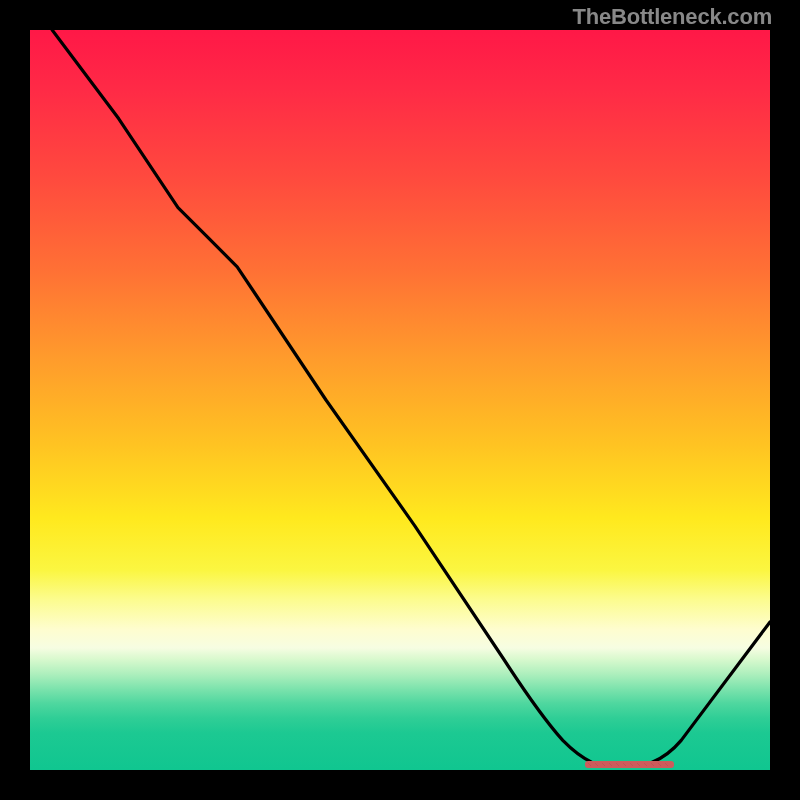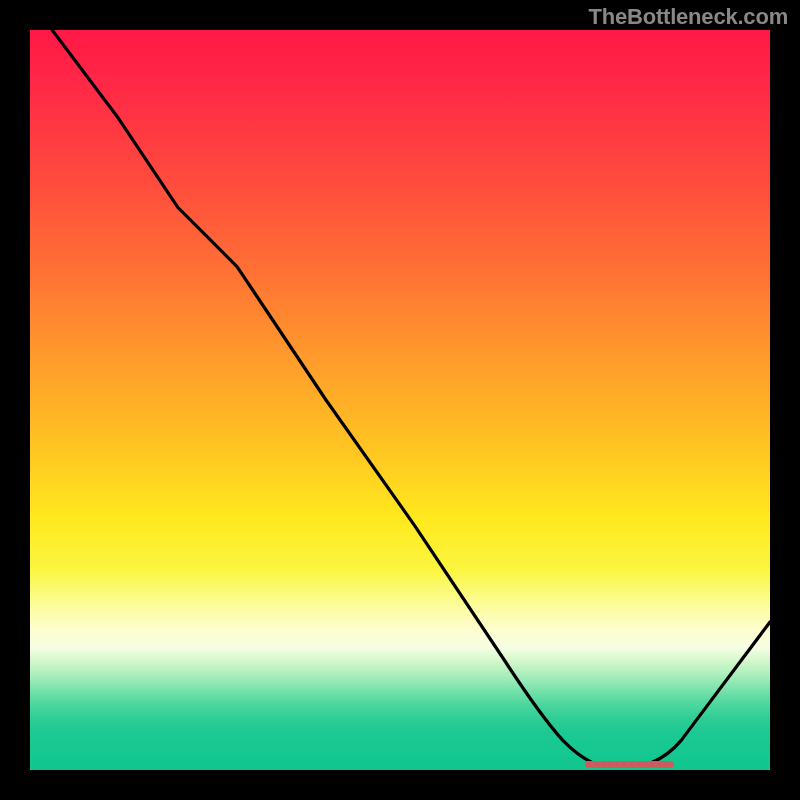--- a/index.html
+++ b/index.html
@@ -7,21 +7,21 @@
     width: 800px;
     height: 800px;
     background: #000;
     position: relative;
     font-family: Arial, Helvetica, sans-serif;
     overflow: hidden;
   }
   .watermark {
     position: absolute;
     top: 4px;
-    right: 12px;
+    right: 28px;
     color: #888888;
     font-size: 22px;
     font-weight: bold;
     letter-spacing: -0.2px;
     z-index: 20;
   }
   .plot {
     position: absolute;
     left: 30px;
     top: 30px;

